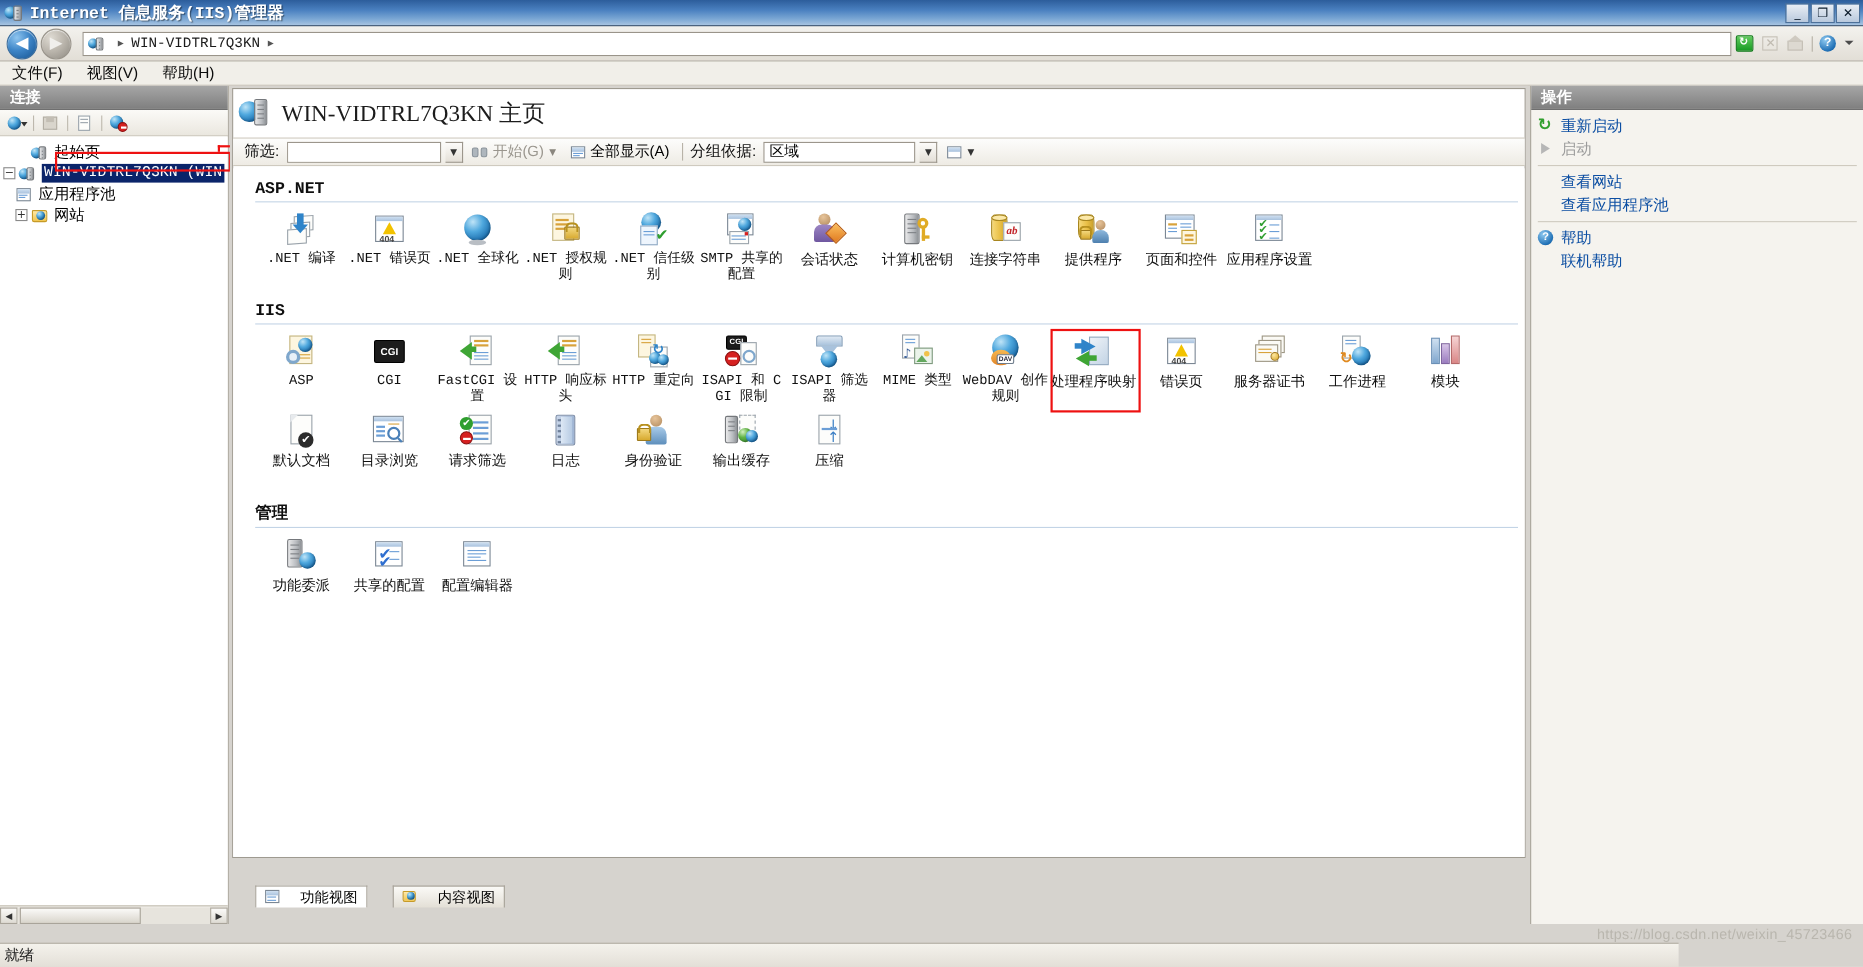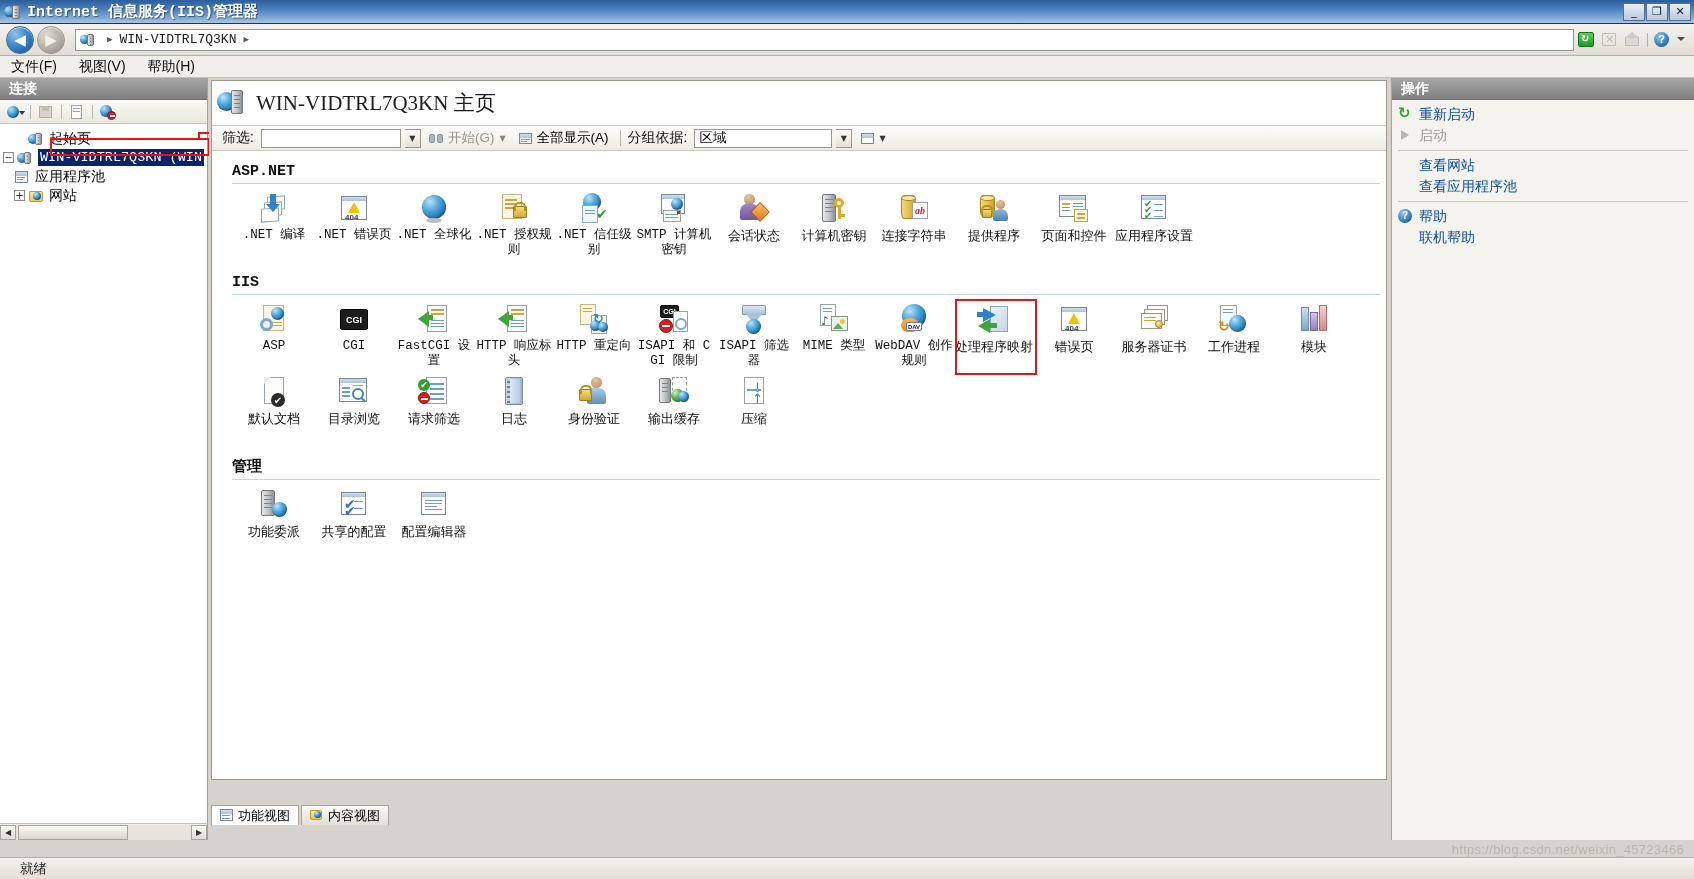--- a/index.html
+++ b/index.html
@@ -226,23 +226,23 @@
   .cell.highlight::after {
     content: ""; position: absolute; left: 1px; top: -4px;
     width: 78px; height: 72px; border: 2px solid #ee1111; pointer-events: none;
   }
 
   .viewtabs {
     position: absolute; left: 2px; bottom: 15px; height: 22px;
     display: flex; align-items: flex-end; gap: 2px;
   }
   .vtab {
-    height: 20px; padding: 0 8px; display: flex; align-items: center; gap: 4px;
+    height: 20px; padding: 0 8px; display: flex; align-items: center; gap: 18px;
     font-size: 13px; background: linear-gradient(180deg,#fbfaf7,#e3dfd6);
-    border: 1px solid #a8a399; border-bottom: none;
+    border: 1px solid #a8a399; border-bottom: none; margin-left: 21px;
   }
   .vtab.active { background: #ffffff; }
   .vtab .ico { width: 14px; height: 13px; position: relative; }
 
   
   .rightpane {
     position: absolute; left: 1391px; top: 0; width: 303px; height: 762px;
     background: #f5f3ee; border-left: 1px solid #a7a298;
   }
   .rp-list { padding: 4px 0 0 0; }
@@ -254,24 +254,24 @@
     display: flex; align-items: center; height: 21px; padding-left: 6px;
     font-size: 14px; color: #0c4ea2;
   }
   .rp-item .ico { width: 16px; height: 15px; margin-right: 5px; position: relative; flex:0 0 auto; }
   .rp-item.noico .ico { visibility: hidden; }
   .rp-item.disabled { color: #9b9b9b; }
   .rp-divider { height: 1px; background: #cfcabf; margin: 4px 6px; }
 
   
   .statusbar {
-    position: absolute; left: 0; bottom: 0; width: 1694px; height: 22px;
+    position: absolute; left: 0; bottom: 0; width: 1526px; height: 22px;
     background: linear-gradient(180deg,#f4f2ec,#e3dfd7);
     border-top: 1px solid #b5b0a5;
-    display: flex; align-items: center; padding-left: 20px;
+    display: flex; align-items: center; padding-left: 4px;
     font-size: 13.5px; color: #1a1a1a;
   }
   .watermark {
     position: absolute; right: 10px; bottom: 22px;
     font-size: 13px; color: #b9b6ae; letter-spacing: .3px;
     font-family: "Liberation Sans",sans-serif; white-space: nowrap;
   }
   
   .ann-line {
     position: absolute; border: 2px solid #ee1111; pointer-events: none;
@@ -679,21 +679,21 @@
               <div class="glyph">
                 <div class="win" style="left:4px;top:2px;width:24px;height:20px;">
                     <div class="bar"></div>
                   </div>
                 <div class="globe" style="left:14px;top:6px;width:12px;height:12px;"></div>
                 <div style="position:absolute;left:6px;top:18px;width:18px;height:12px;background:#fdfdfb;border:1px solid #9aa3ab;"></div>
                 <div class="line-row" style="left:8px;top:22px;width:13px;"></div>
                 <div class="line-row" style="left:8px;top:25px;width:13px;"></div>
                 <div style="position:absolute;left:20px;top:19px;width:3px;height:3px;background:#d62020;"></div>
               </div>
-              <div class="caption">SMTP 计算机密钥</div>
+              <div class="caption">SMTP 共享的配置</div>
             </div>
 
             <div class="cell">
               <div class="glyph">
                 <div class="person-head" style="left:7px;top:2px;width:11px;height:11px;"></div>
                 <div class="person-body" style="left:3px;top:12px;width:19px;height:16px;background:linear-gradient(180deg,#9d86c4,#6f57a0);"></div>
                 <div style="position:absolute;left:16px;top:13px;width:14px;height:14px;background:linear-gradient(135deg,#fbbd5c,#e07a20);border:1px solid #b85d12;transform:rotate(45deg);"></div>
               </div>
               <div class="caption">会话状态</div>
             </div>

